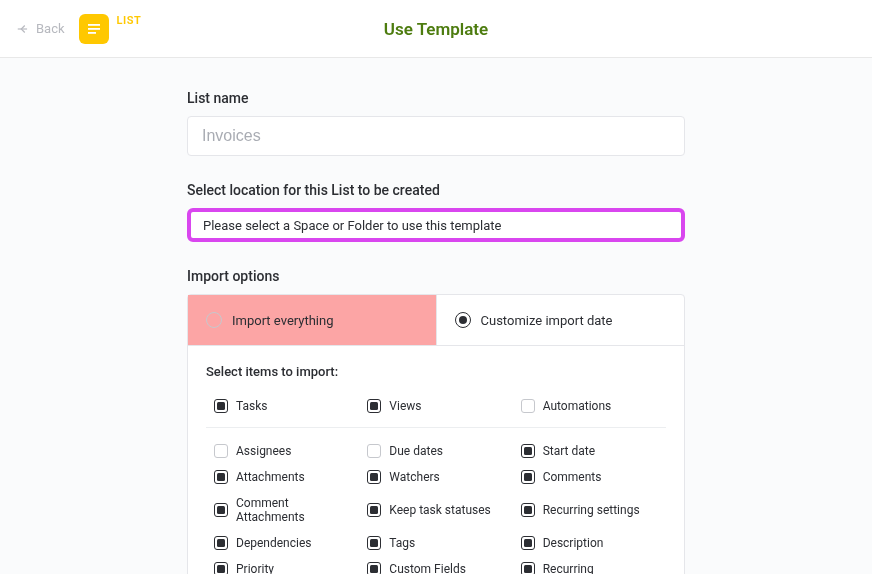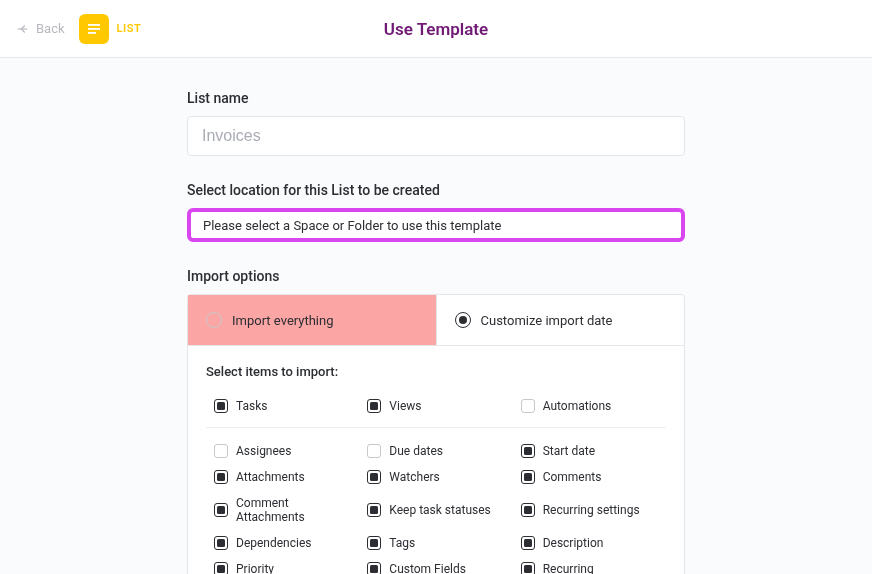--- a/index.html
+++ b/index.html
@@ -24,21 +24,21 @@
     display: flex;
     align-items: center;
     gap: 6px;
     color: #b7b9bf;
     font-size: 13px;
     cursor: pointer;
   }
   .back-arrow { width: 14px; height: 14px; }
   .list-badge {
     display: flex;
-    align-items: center;
+    align-items: flex-start;
     gap: 8px;
     margin-left: 14px;
   }
   .list-icon-box {
     width: 30px;
     height: 30px;
     background: #ffc800;
     border-radius: 6px;
     display: flex;
     align-items: center;
@@ -49,21 +49,21 @@
     font-size: 11px;
     font-weight: 600;
     letter-spacing: 0.5px;
   }
   .page-title {
     position: absolute;
     left: 50%;
     transform: translateX(-50%);
     font-size: 17px;
     font-weight: 600;
-    color: #701a75;
+    color: #4d7c0f;
   }
 
   .content {
     max-width: 498px;
     margin: 0 auto;
     padding-top: 32px;
   }
 
   .field-label {
     font-size: 14px;

